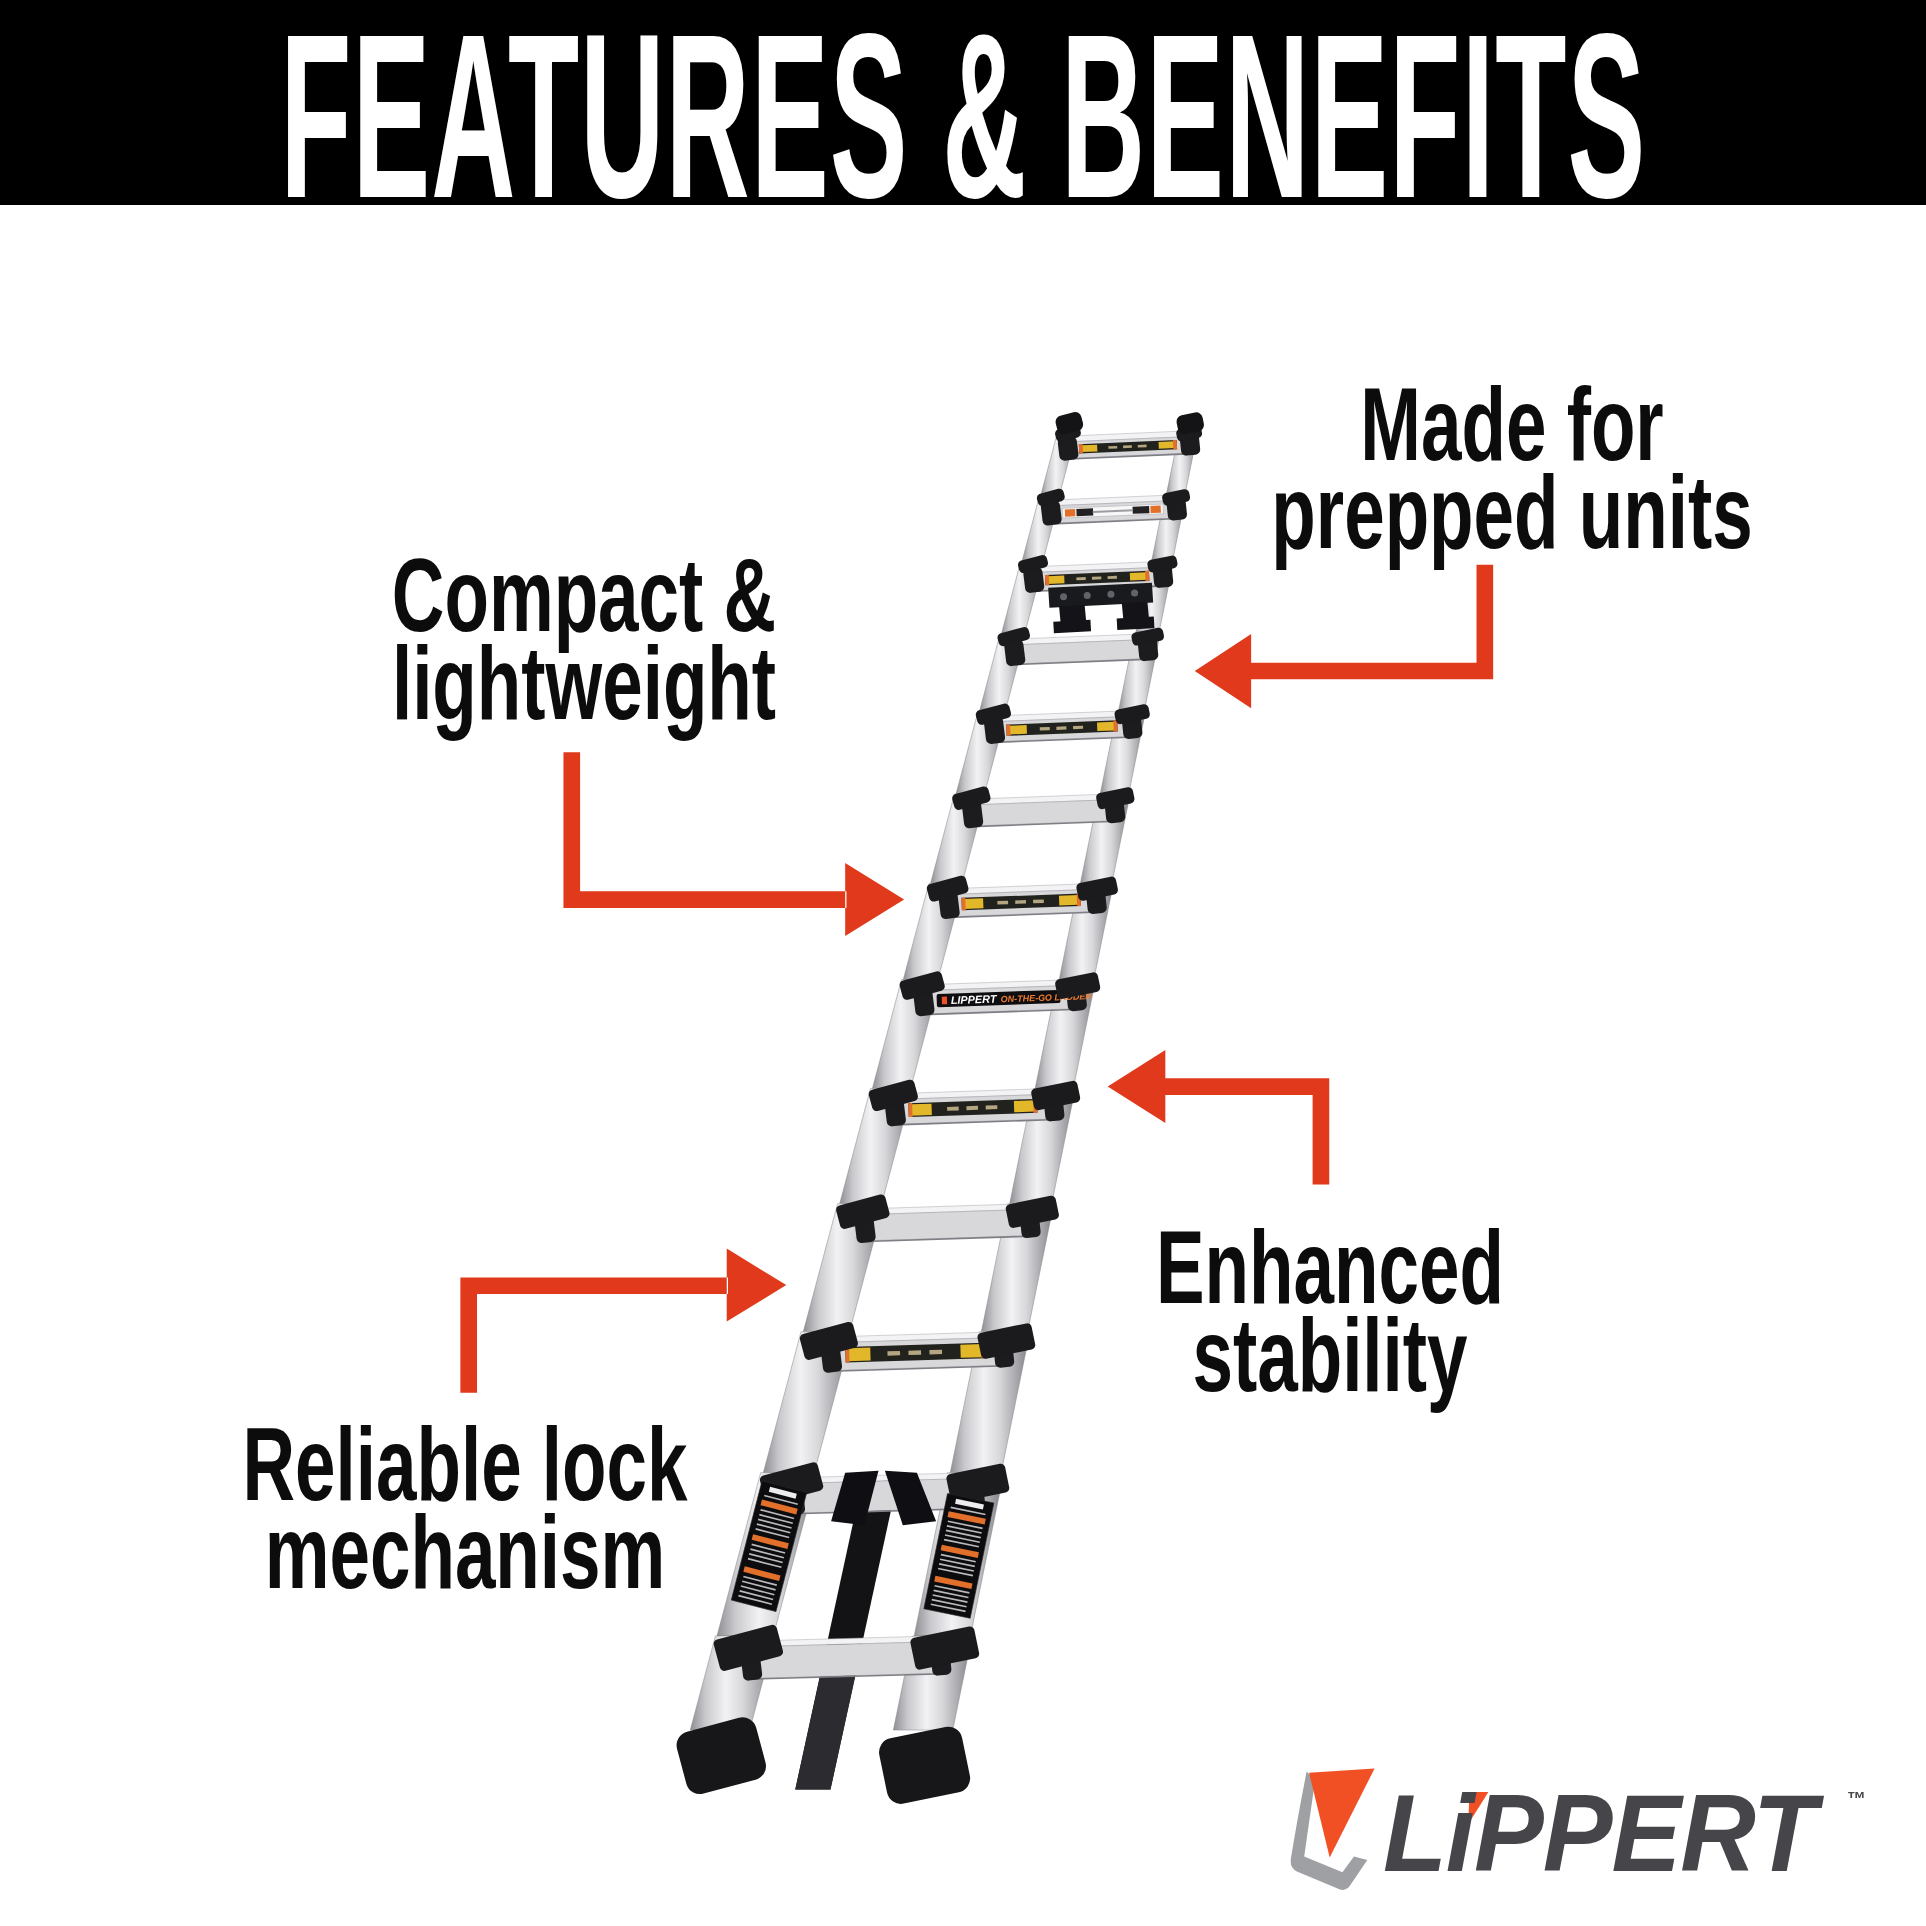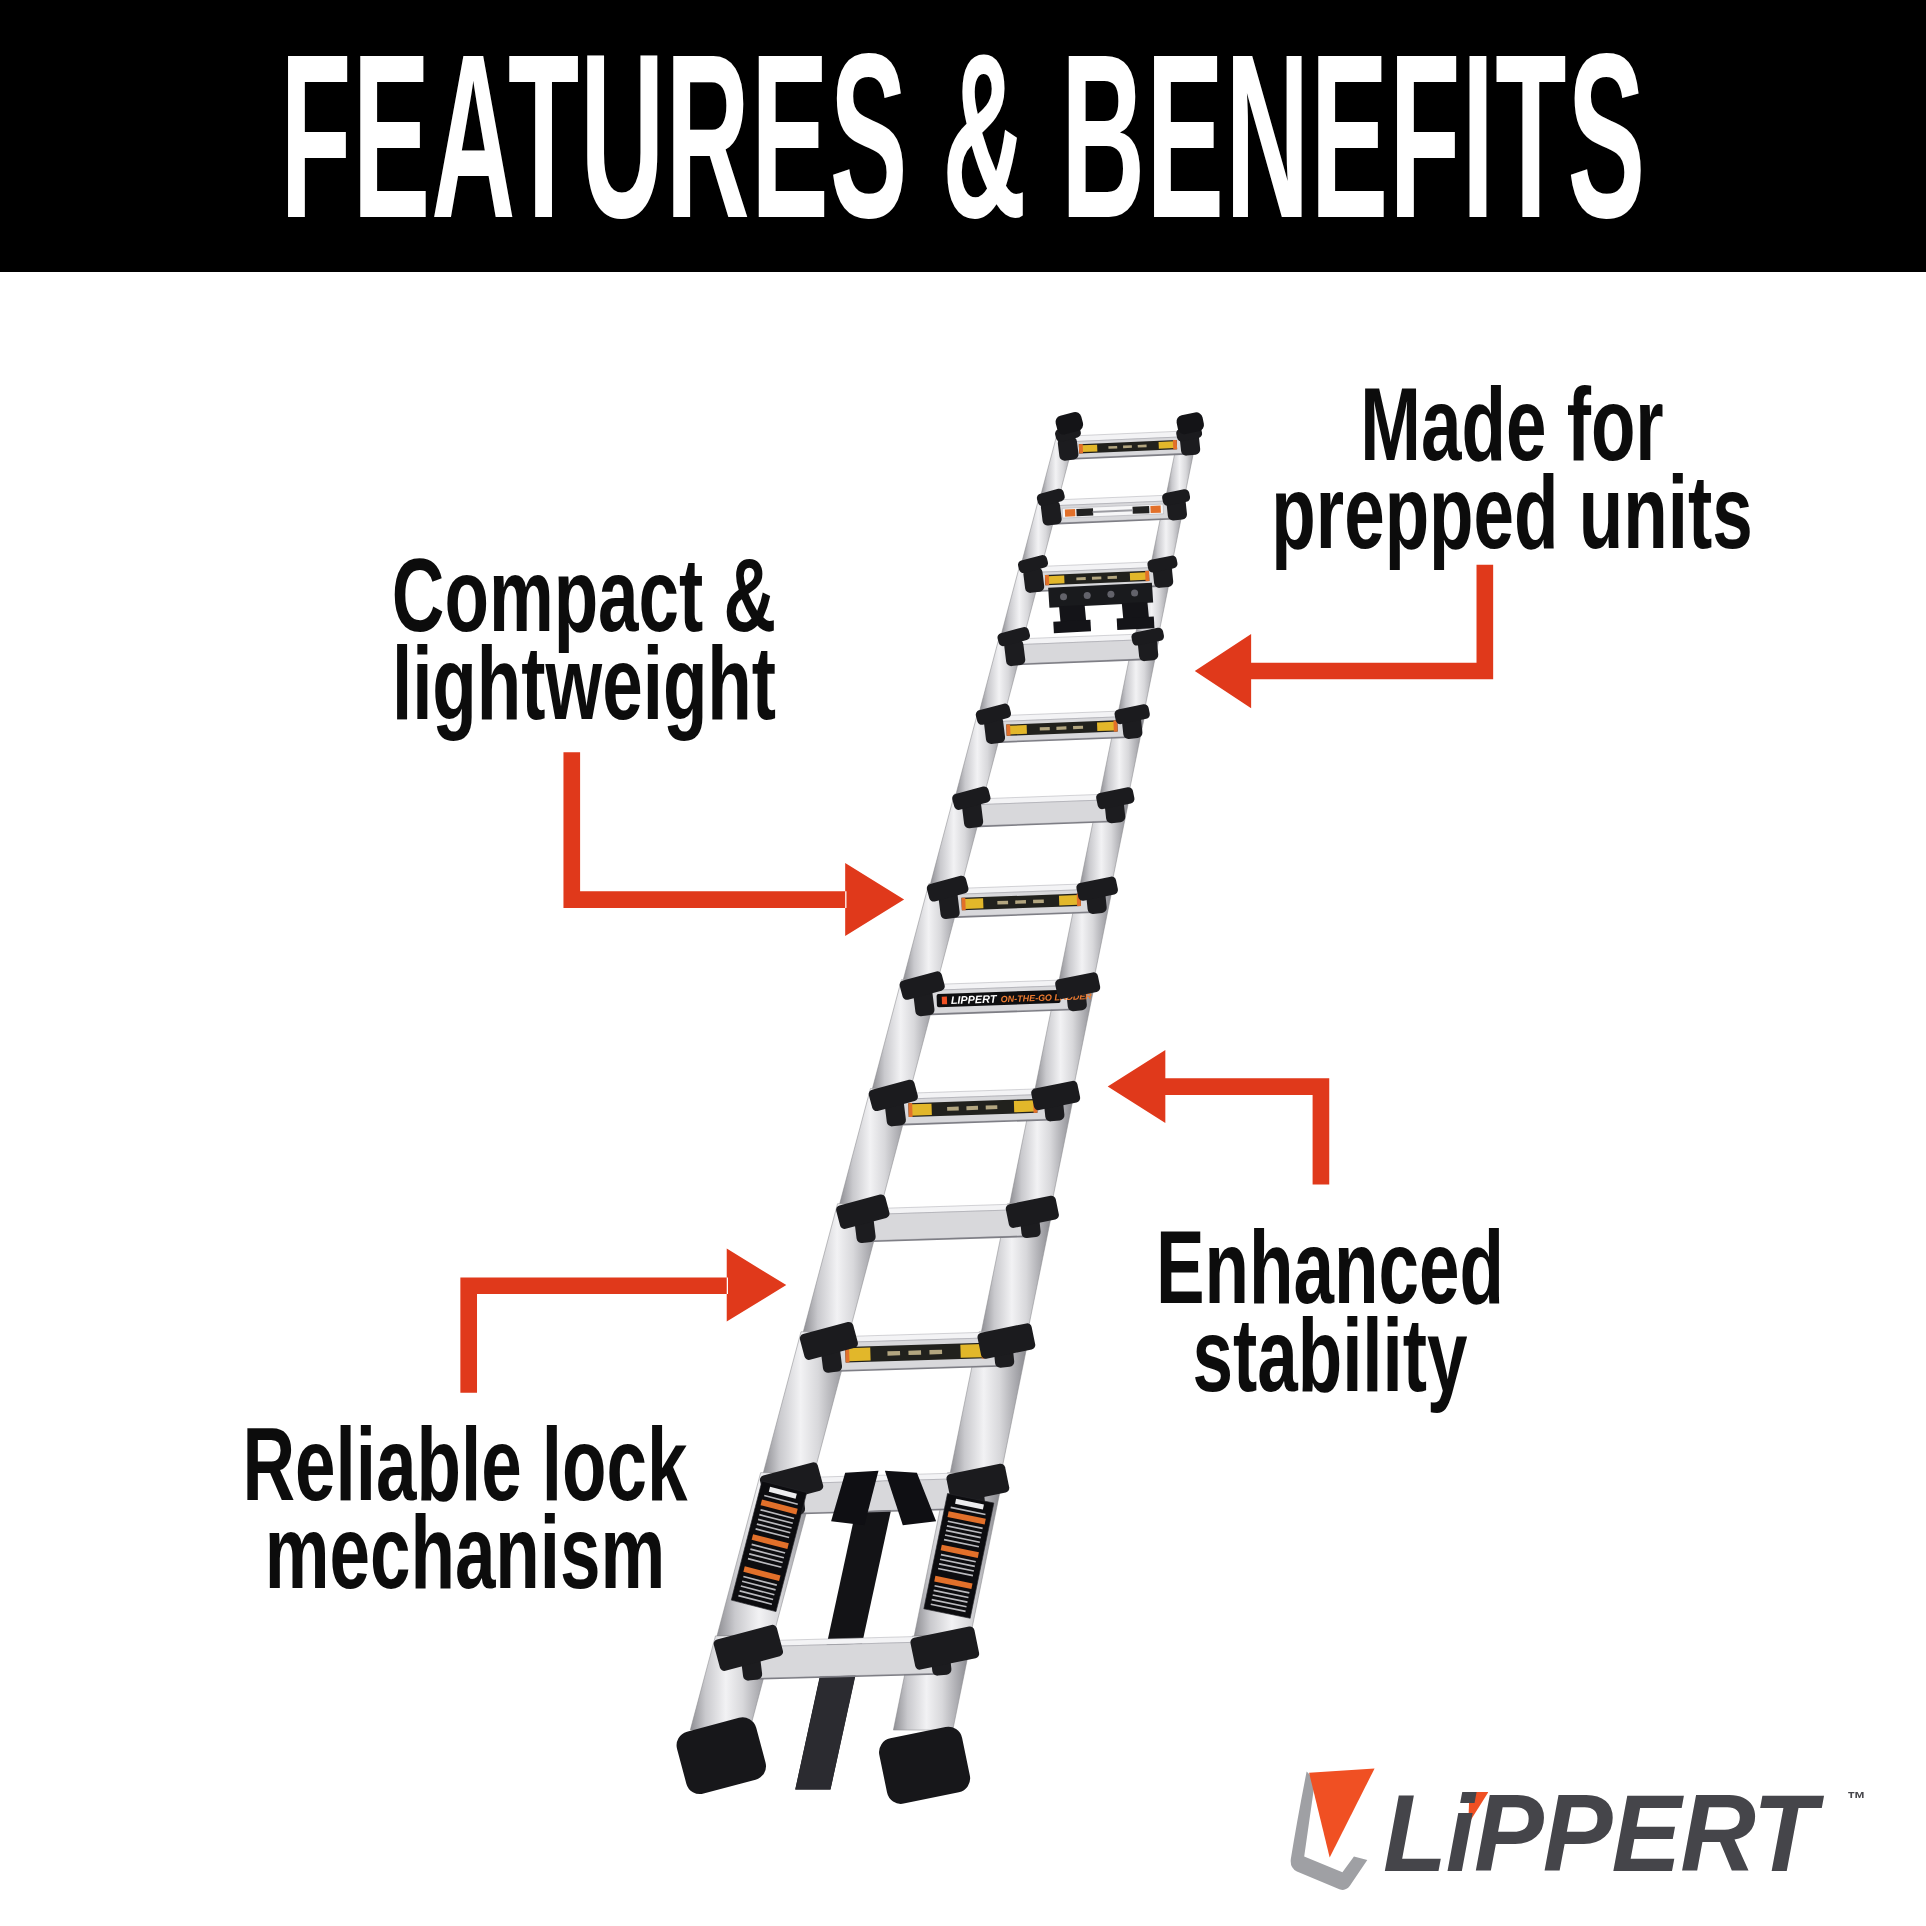--- a/index.html
+++ b/index.html
@@ -1,20 +1,20 @@
 <!DOCTYPE html>
 <html style="font-size:10.2px"><head>
 <meta charset="utf-8">
 <style>
   *{margin:0;padding:0;box-sizing:border-box}
   html,body{background:#fff}
   body{font-family:"Liberation Sans",sans-serif;color:#0d0d0d}
   #canvas{position:relative;width:1926px;height:1926px;background:#fff;overflow:hidden}
-  .banner{position:absolute;left:0;top:0;width:1926px;height:272px;background:#000;
-          display:flex;align-items:center;justify-content:center}
+  .banner{position:absolute;left:0;top:0;width:1926px;height:205px;background:#000;
+          display:flex;align-items:flex-start;justify-content:center}
   .banner .title{color:#fff;font-size:233px;font-weight:bold;white-space:nowrap;
           transform:scaleX(.5);transform-origin:center;letter-spacing:.01em;line-height:1}
   svg.scene{position:absolute;left:0;top:0;width:1926px;height:1926px}
   .callout{position:absolute;width:896px;text-align:center;font-weight:bold;font-size:104px;
           line-height:.85;transform:scaleX(.7);transform-origin:center top;white-space:nowrap;color:#0c0c0c}
   .callout span{display:block}
   .c1{left:1064px;top:380px}
   .c2{left:136px;top:551px}
   .c3{left:882px;top:1223px}
   .c4{left:17.3px;top:1420px}

